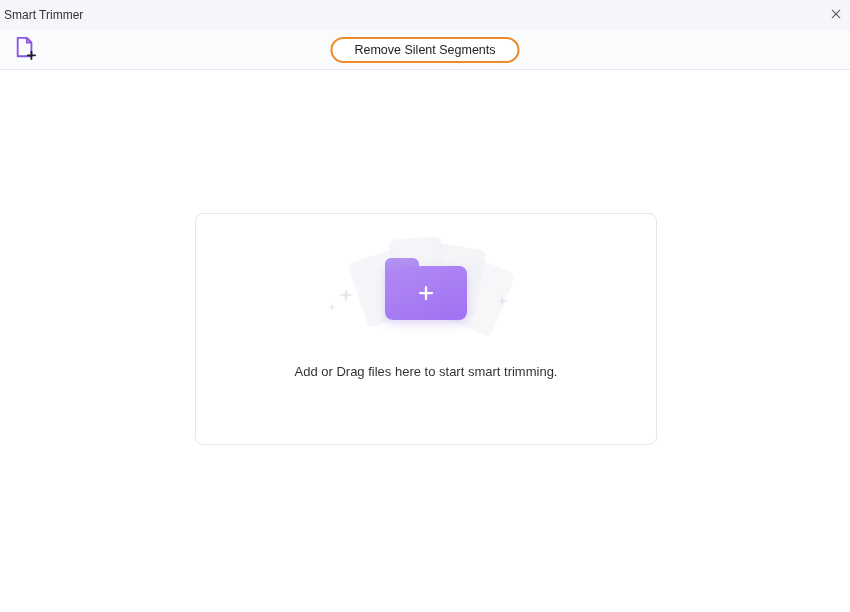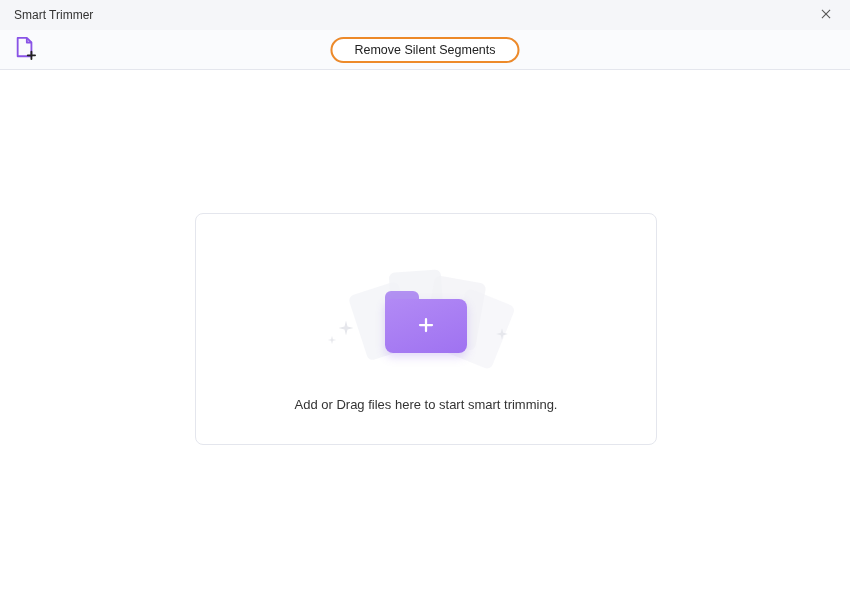--- a/index.html
+++ b/index.html
@@ -1,35 +1,35 @@
 <!DOCTYPE html>
 <html><head>
   <meta charset="utf-8">
   <style>
     * { box-sizing: border-box; margin: 0; padding: 0; }
     html, body { width: 850px; height: 612px; font-family: -apple-system, "Segoe UI", Arial, sans-serif; background:#fff; }
     .window { width:850px; height:612px; background:#fff; }
 
-    .titlebar { height:30px; background:#f5f6f9; display:flex; align-items:center; padding:0 14px; font-size:12px; color:#333; justify-content:space-between; }
+    .titlebar { height:30px; background:#f5f6f9; display:flex; align-items:center; padding:0 4px; font-size:12px; color:#333; justify-content:space-between; }
     .titlebar .title { font-weight:400; }
     .close-btn { width:20px; height:20px; display:flex; align-items:center; justify-content:center; color:#555; cursor:pointer; }
     .close-btn svg { width:14px; height:14px; }
 
     .toolbar { height:40px; background:#fafbfd; border-bottom:1px solid #e4e6ed; display:flex; align-items:center; padding:0 14px; position:relative; }
     .add-file-btn { width:22px; height:22px; display:inline-flex; align-items:center; justify-content:center; cursor:pointer; }
     .add-file-btn svg { width:22px; height:24px; }
 
     .tab-group { position:absolute; left:50%; transform:translateX(-50%); display:flex; height:26px; border-radius:14px; background:#e9eaef; }
     .tab { height:26px; padding:0 24px; display:flex; align-items:center; font-size:12.5px; border-radius:14px; cursor:pointer; white-space:nowrap; }
     .tab.active { background:#fff; border:2px solid #ed8a2a; color:#222; padding:0 22px; }
     .tab.inactive { color:#444; }
 
     .content { height:542px; position:relative; background:#fff; }
 
-    .dropzone { position:absolute; left:195px; top:143px; width:462px; height:232px; border:1px solid #e4e6ed; border-radius:8px; display:flex; flex-direction:column; align-items:center; justify-content:center; gap:30px; padding-top:20px; }
+    .dropzone { position:absolute; left:195px; top:143px; width:462px; height:232px; border:1px solid #e4e6ed; border-radius:8px; display:flex; flex-direction:column; align-items:center; justify-content:flex-start; gap:30px; padding-top:20px; }
     .drop-illustration { width:150px; height:100px; position:relative; }
     .drop-text { font-size:13px; color:#333; }
 
     
     .bg-card { position:absolute; background:#f1f2f6; border-radius:6px; width:52px; height:68px; }
     .bg-card.c1 { left:6px; top:20px; transform:rotate(-18deg); opacity:.7; }
     .bg-card.c2 { left:40px; top:4px; transform:rotate(-4deg); opacity:.8; }
     .bg-card.c3 { left:78px; top:12px; transform:rotate(10deg); opacity:.75; }
     .bg-card.c4 { left:102px; top:28px; transform:rotate(22deg); opacity:.6; }
     .sparkle { position:absolute; color:#e6e7ec; }

